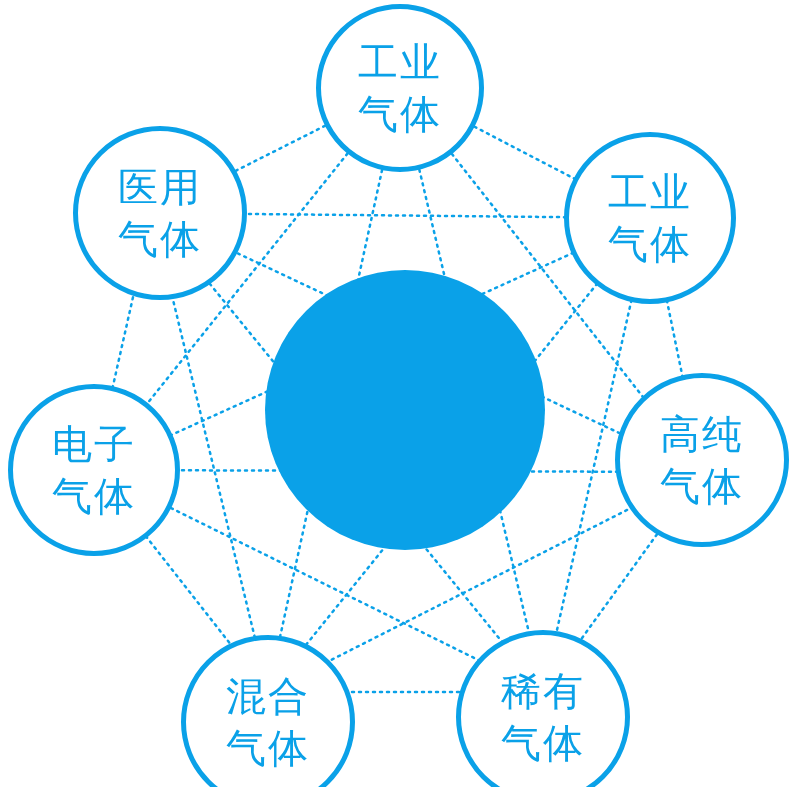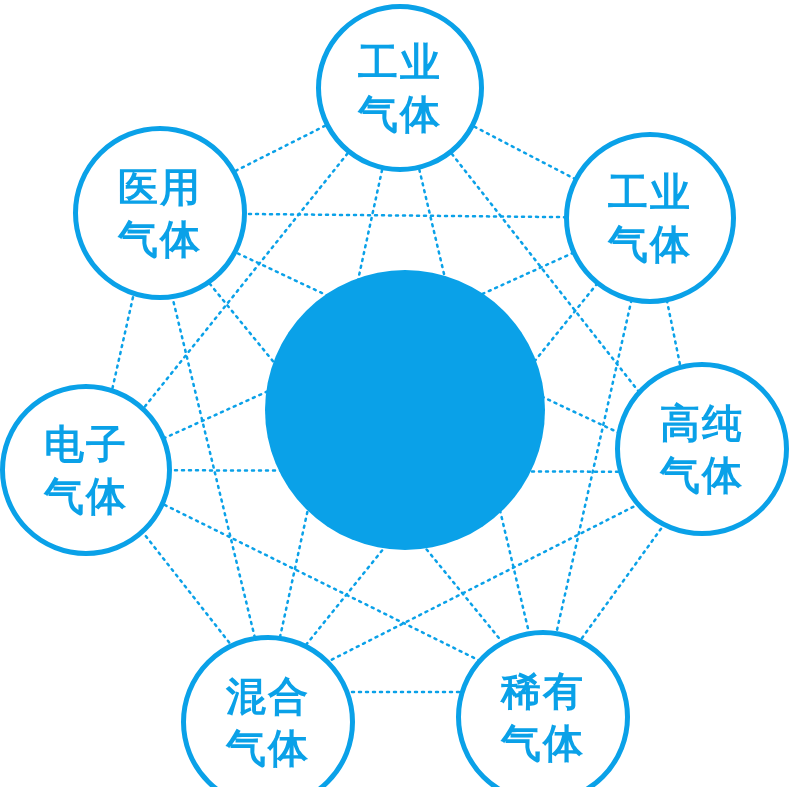--- a/index.html
+++ b/index.html
@@ -24,40 +24,40 @@
     position: absolute;
     box-sizing: border-box;
     border-radius: 50%;
     background: #ffffff;
     border: 5px solid #0aa1e8;
     display: flex;
     align-items: center;
     justify-content: center;
     text-align: left;
     color: #0aa1e8;
-    font-weight: bold;
+    font-weight: normal;
     font-size: 40px;
     line-height: 1.3;
     letter-spacing: 2px;
   }
   .node .label {
     white-space: pre-line;
   }
   .center-circle {
     position: absolute;
     border-radius: 50%;
     background: #0aa1e8;
   }
   
   .n0 { left: 316px; top: 4px;   width: 168px; height: 168px; }
   .n1 { left: 564px; top: 132px; width: 172px; height: 172px; }
-  .n2 { left: 615px; top: 362px; width: 174px; height: 174px; }
+  .n2 { left: 615px; top: 373px; width: 174px; height: 174px; }
   .n3 { left: 456px; top: 630px; width: 174px; height: 174px; }
   .n4 { left: 181px; top: 635px; width: 174px; height: 174px; }
-  .n5 { left: 0;   top: 384px; width: 172px; height: 172px; }
+  .n5 { left: 8px;   top: 384px; width: 172px; height: 172px; }
   .n6 { left: 73px;  top: 126px; width: 174px; height: 174px; }
   .center-circle { left: 265px; top: 270px; width: 280px; height: 280px; }
 </style>
 </head>
 <body>
 
 <div class="stage">
 
   <svg id="links" width="800" height="787" viewBox="0 0 800 787">
       <line x1="400" y1="88" x2="650" y2="218" stroke="#0aa1e8" stroke-width="2.5" stroke-dasharray="2 5" stroke-linecap="round"></line>

